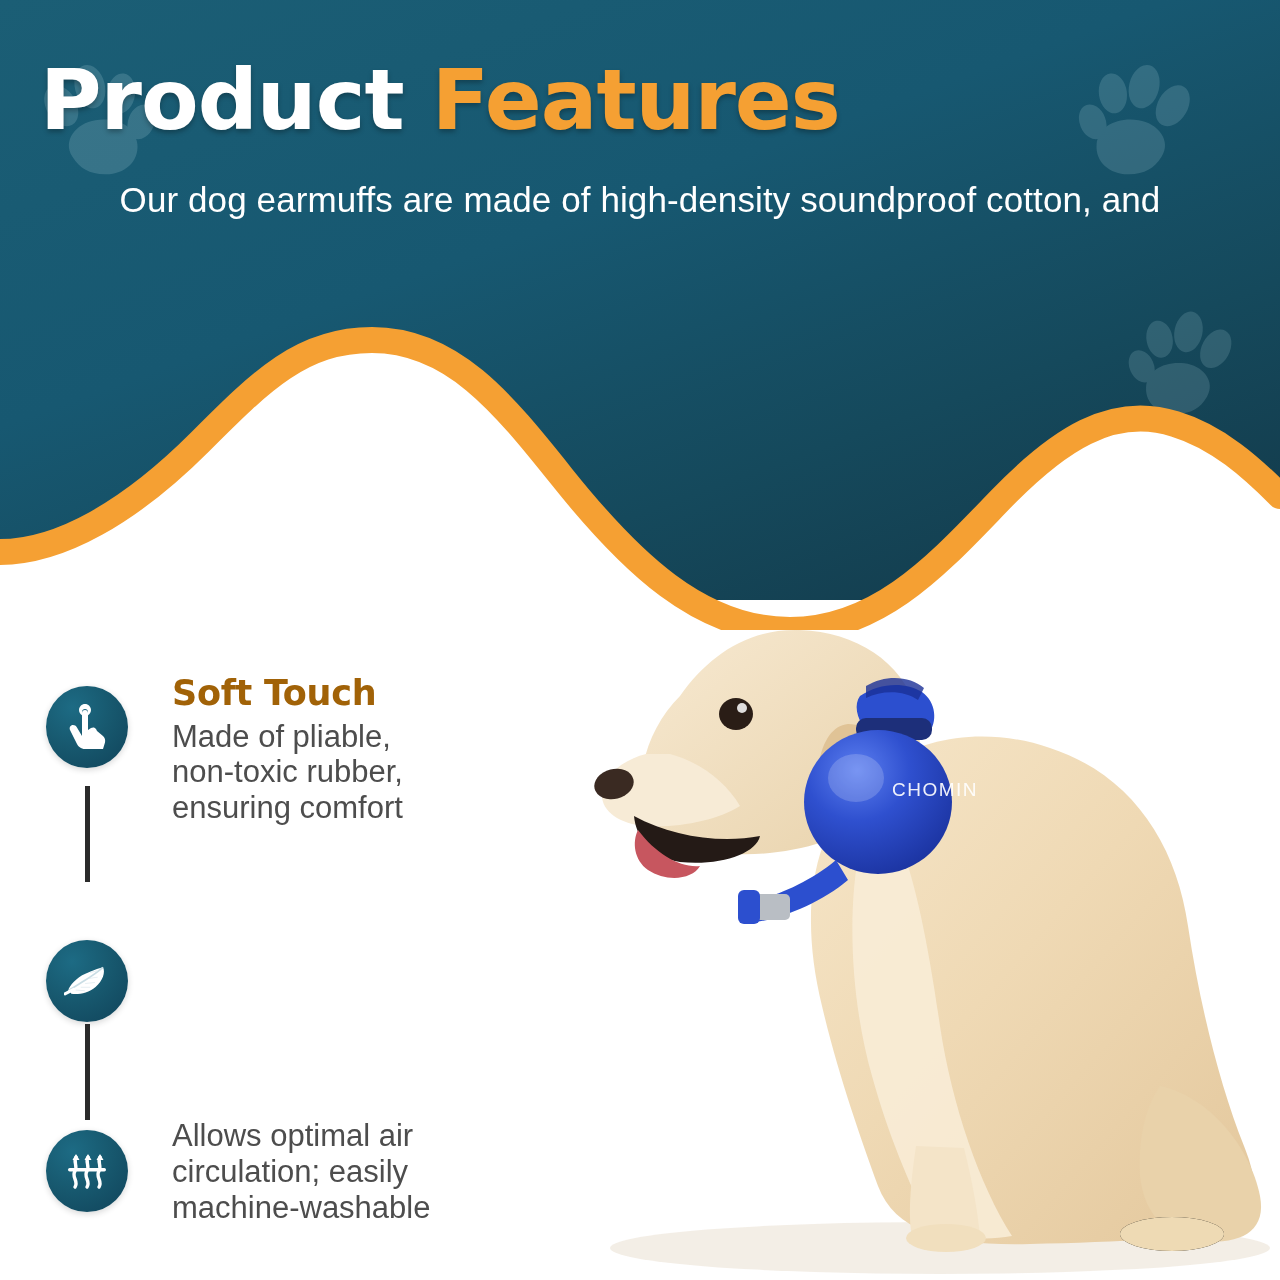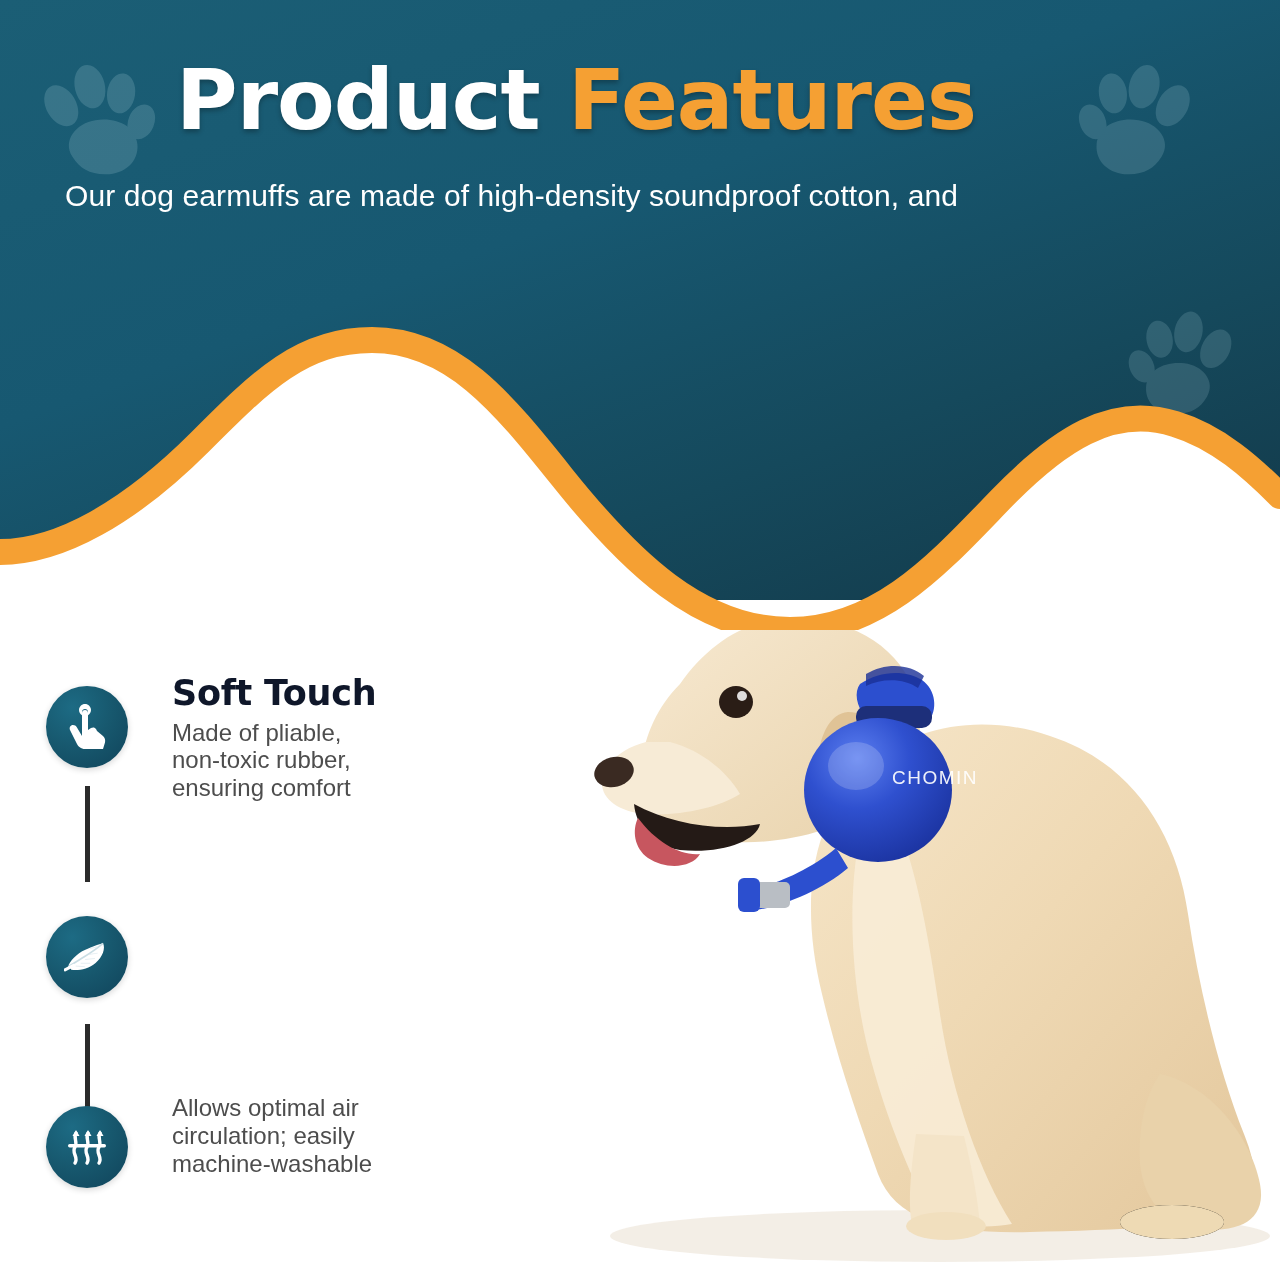--- a/index.html
+++ b/index.html
@@ -20,38 +20,38 @@
   #header-clip{
     position:absolute; left:0; top:0; width:1280px; height:620px;
     overflow:hidden;
   }
 
   .paw{ position:absolute; }
   .paw svg{ display:block; }
 
   #title-wrap{
     position:absolute; left:0; top:58px; width:1152px;
-    text-align:center; z-index:6;
+    z-index:6;padding-left:40px;
   }
   #title{
     font-family:"DejaVu Sans", sans-serif;
     font-weight:bold;
     font-size:84px;
     letter-spacing:-1px;
     line-height:1.02;
     text-shadow:0 3px 5px rgba(0,0,0,.28);
   }
   #title .w{ color:#ffffff; }
   #title .o{ color:#f5a033; }
 
   #subtitle{
     position:absolute; left:50%; transform:translateX(-50%);
     top:175px; width:1150px; z-index:6;
-    color:#ffffff; text-align:left;
-    font-size:30px; line-height:1.42; font-weight:300;
+    color:#ffffff; text-align:center;
+    font-size:35px; line-height:1.42; font-weight:300;
     letter-spacing:.1px;
   }
 
   
   #wave{
     position:absolute; left:0; top:300px; width:1280px; height:330px;
     z-index:5;
   }
 
   
@@ -63,33 +63,33 @@
     width:82px; height:82px; border-radius:50%; flex:0 0 82px;
     background:radial-gradient(circle at 32% 26%,#1d6b84 0%,#17586e 48%,#10435a 100%);
     display:flex; align-items:center; justify-content:center;
     box-shadow:0 2px 6px rgba(0,0,0,.16);
     margin-top:18px;
   }
   .f-icon svg{ display:block; }
   .f-text{ padding-left:44px; padding-top:6px; }
   .f-title{
     font-family:"DejaVu Sans", sans-serif;
-    font-weight:bold; font-size:35px; color:#0f172a;
+    font-weight:bold; font-size:35px; color:#a16207;
     letter-spacing:-.3px; line-height:1.1; margin-bottom:6px;
   }
   .f-desc{
-    font-size:24px; line-height:1.16; color:#4d4d4d; font-weight:400;
+    font-size:31px; line-height:1.16; color:#4d4d4d; font-weight:400;
   }
   .connector{
     position:absolute; left:39px; width:5px; background:#2b2b2b;
   }
 
   
   #dog{
-    position:absolute; right:0; bottom:16px; width:720px; height:790px; z-index:4;
+    position:absolute; right:0; bottom:4px; width:720px; height:790px; z-index:4;
   }
   #dog svg{ display:block; width:100%; height:100%; }
 </style>
 </head>
 <body>
 
 <div id="header-clip">
   <div id="header-band"></div>
 
   <div class="paw" style="left:38px; top:58px; opacity:.18;">

